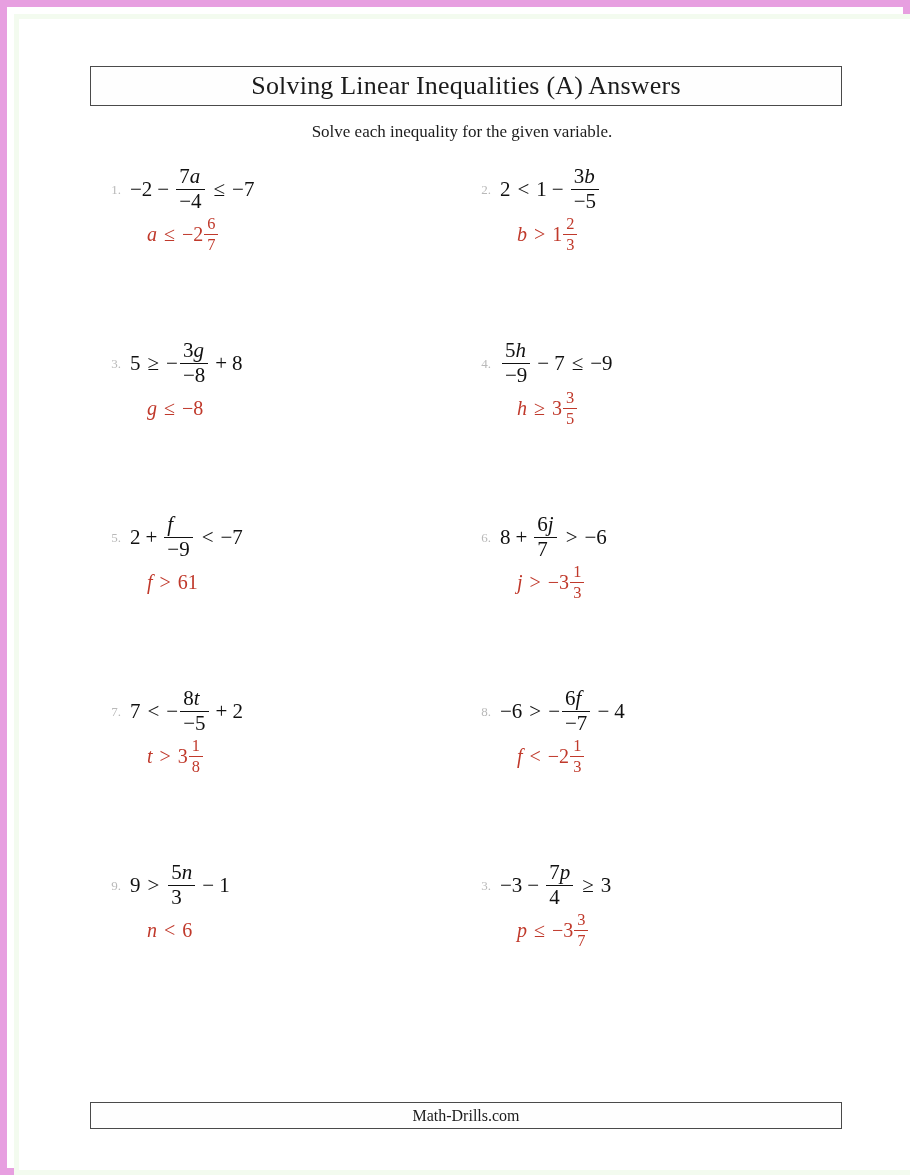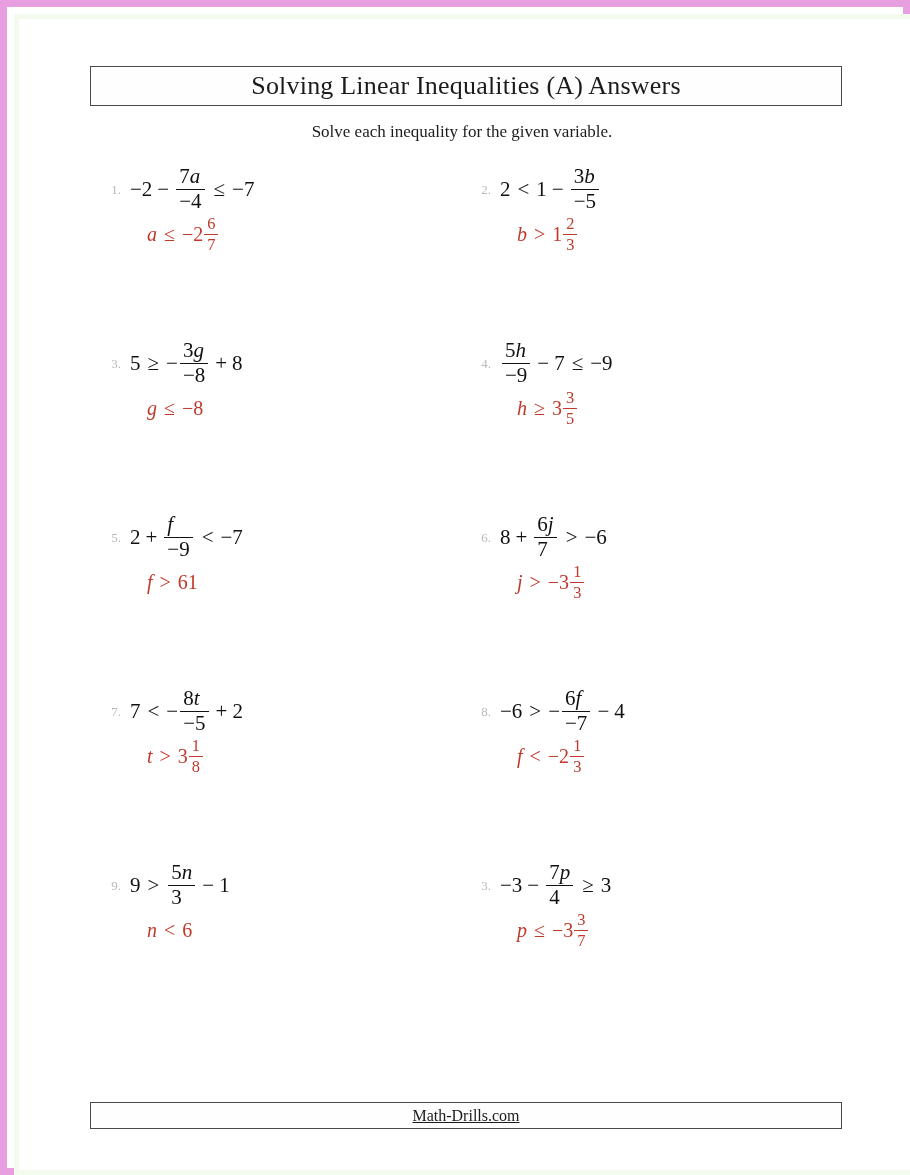--- a/index.html
+++ b/index.html
@@ -174,21 +174,20 @@
     box-sizing: border-box;
     border: 1px solid #4a4a4a;
     background: #fefefe;
     display: flex;
     align-items: center;
     justify-content: center;
   }
   .footer-text {
     font-size: 16px;
     color: #1b1b1b;
-    text-decoration: underline;
   }
 </style>
 </head>
 <body>
 
 <div class="page-frame">
   <div class="page-frame-inner"></div>
 
   <div class="sheet">
 

